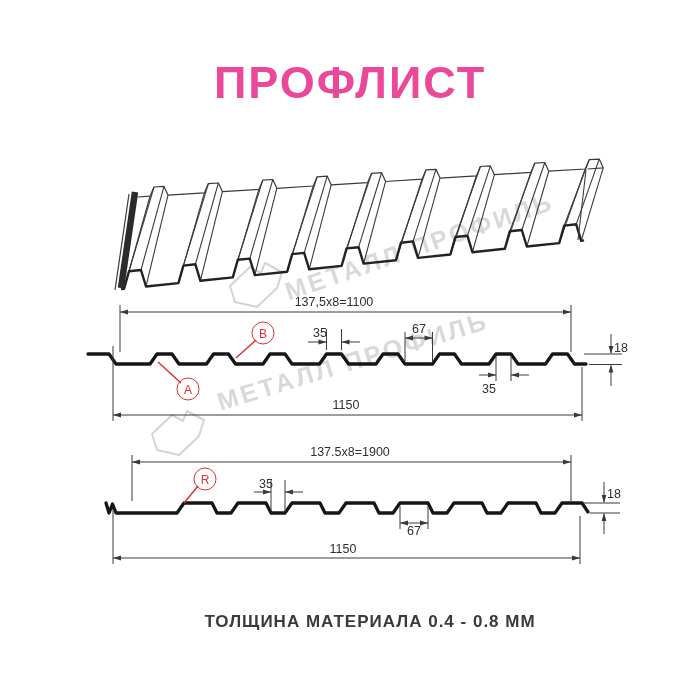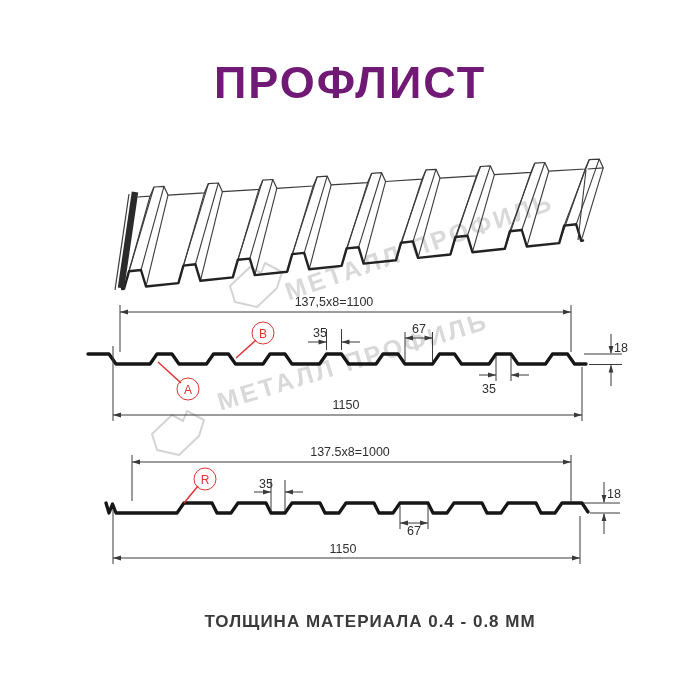--- a/index.html
+++ b/index.html
@@ -1,19 +1,19 @@
 <!DOCTYPE html>
 <html><head>
 <meta charset="utf-8">
 <style>
   html,body{margin:0;padding:0;background:#fff;}
   #stage{position:relative;width:700px;height:700px;background:#ffffff;overflow:hidden;
          font-family:"Liberation Sans",sans-serif;}
   .title{position:absolute;left:0;top:57px;width:700px;text-align:center;
-         font-size:45px;font-weight:700;letter-spacing:2px;color:#701a75;}
+         font-size:45px;font-weight:700;letter-spacing:2px;color:#ec4899;}
   .subtitle{position:absolute;left:0;top:102px;width:700px;text-align:center;
          font-size:19px;font-weight:700;letter-spacing:1px;color:#2a2a2a;}
   .footer{position:absolute;left:0;top:612px;width:700px;text-align:center;
          font-size:17px;font-weight:700;letter-spacing:1px;color:#3a3a3a;padding-left:20px;}
   .wm-text{position:absolute;font-size:25px;font-weight:700;letter-spacing:3px;
          color:#d9d9d9;white-space:nowrap;transform-origin:0 50%;z-index:0;}
   #wm-text-1{left:286px;top:278px;transform:rotate(-19deg);}
   #wm-text-2{left:218px;top:388px;transform:rotate(-17deg);}
   svg.layer{position:absolute;left:0;top:0;z-index:1;}
   .dim-label{position:absolute;transform:translate(-50%,-50%);font-size:12.5px;
@@ -154,21 +154,21 @@
 
   <div class="dim-label" style="left:334px;top:302px;">137,5x8=1100</div>
   <div class="dim-label" style="left:320px;top:333px;">35</div>
   <div class="dim-label" style="left:419px;top:329px;">67</div>
   <div class="dim-label" style="left:621px;top:348px;">18</div>
   <div class="dim-label" style="left:489px;top:389px;">35</div>
   <div class="dim-label" style="left:346px;top:405px;">1150</div>
   <div class="marker" style="left:188px;top:389px;">A</div>
   <div class="marker" style="left:263px;top:333px;">B</div>
 
-  <div class="dim-label" style="left:350px;top:452px;">137.5x8=1000</div>
+  <div class="dim-label" style="left:350px;top:452px;">137.5x8=1900</div>
   <div class="dim-label" style="left:266px;top:484px;">35</div>
   <div class="dim-label" style="left:414px;top:531px;">67</div>
   <div class="dim-label" style="left:614px;top:494px;">18</div>
   <div class="dim-label" style="left:343px;top:549px;">1150</div>
   <div class="marker" style="left:205px;top:479px;">R</div>
 
   <div class="footer">ТОЛЩИНА МАТЕРИАЛА 0.4 - 0.8 ММ</div>
 </div>
 
 </body></html>

